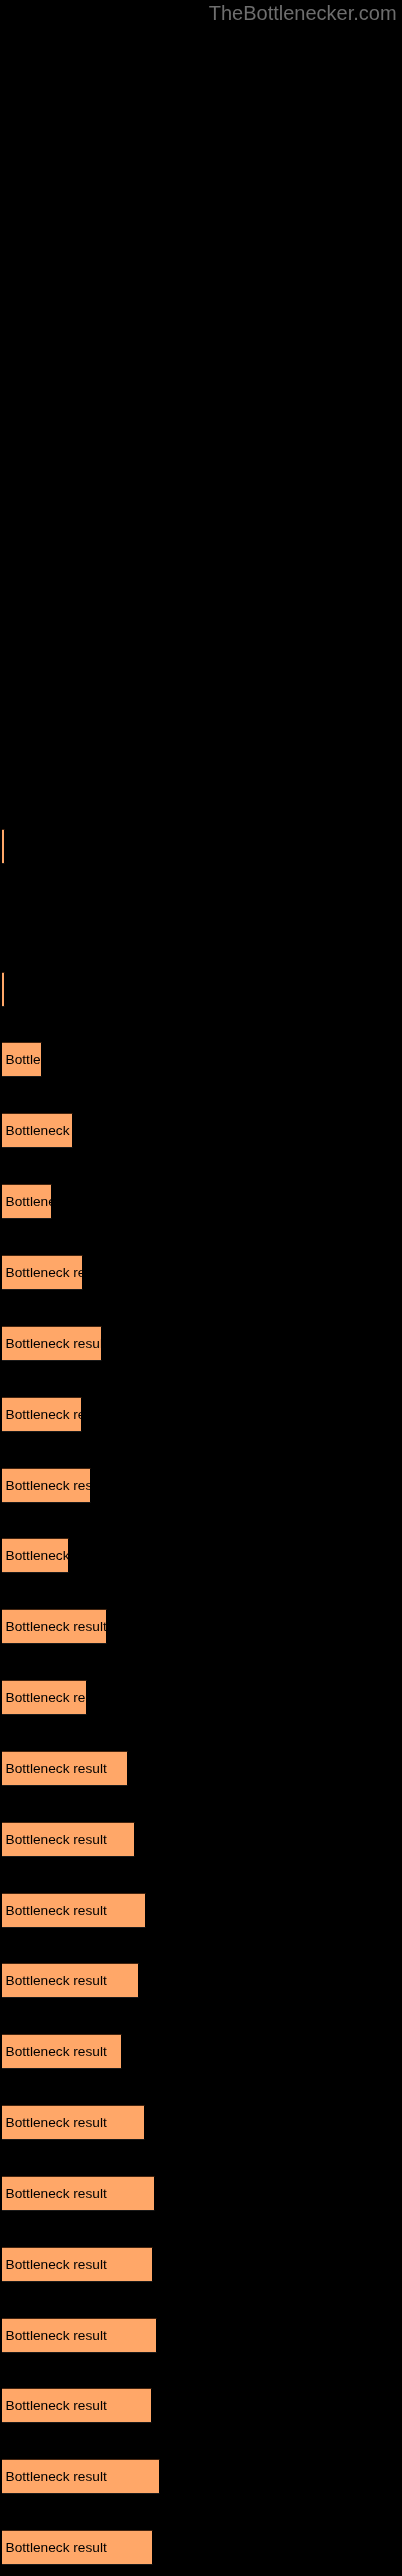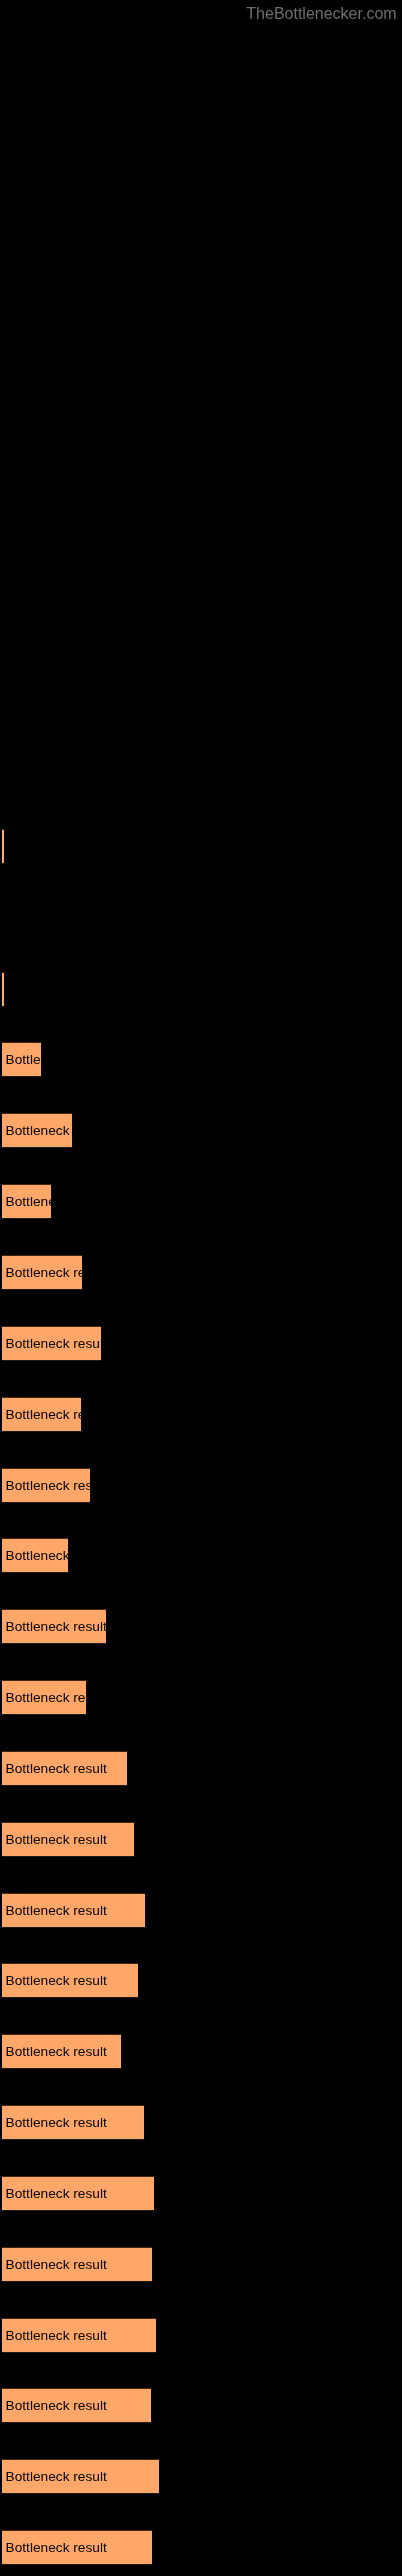--- a/index.html
+++ b/index.html
@@ -22,21 +22,21 @@
     width: 403px;
     height: 27px;
     display: flex;
     align-items: center;
     justify-content: flex-end;
     padding-right: 6.4px;
     box-sizing: border-box;
   }
   .site-title {
     color: #6e6e6e;
-    font-size: 16px;
+    font-size: 20px;
     font-family: "Liberation Sans", sans-serif;
     letter-spacing: 0px;
     white-space: nowrap;
   }
 
   .chart-area {
     position: absolute;
     top: 0;
     left: 0;
     width: 403px;

